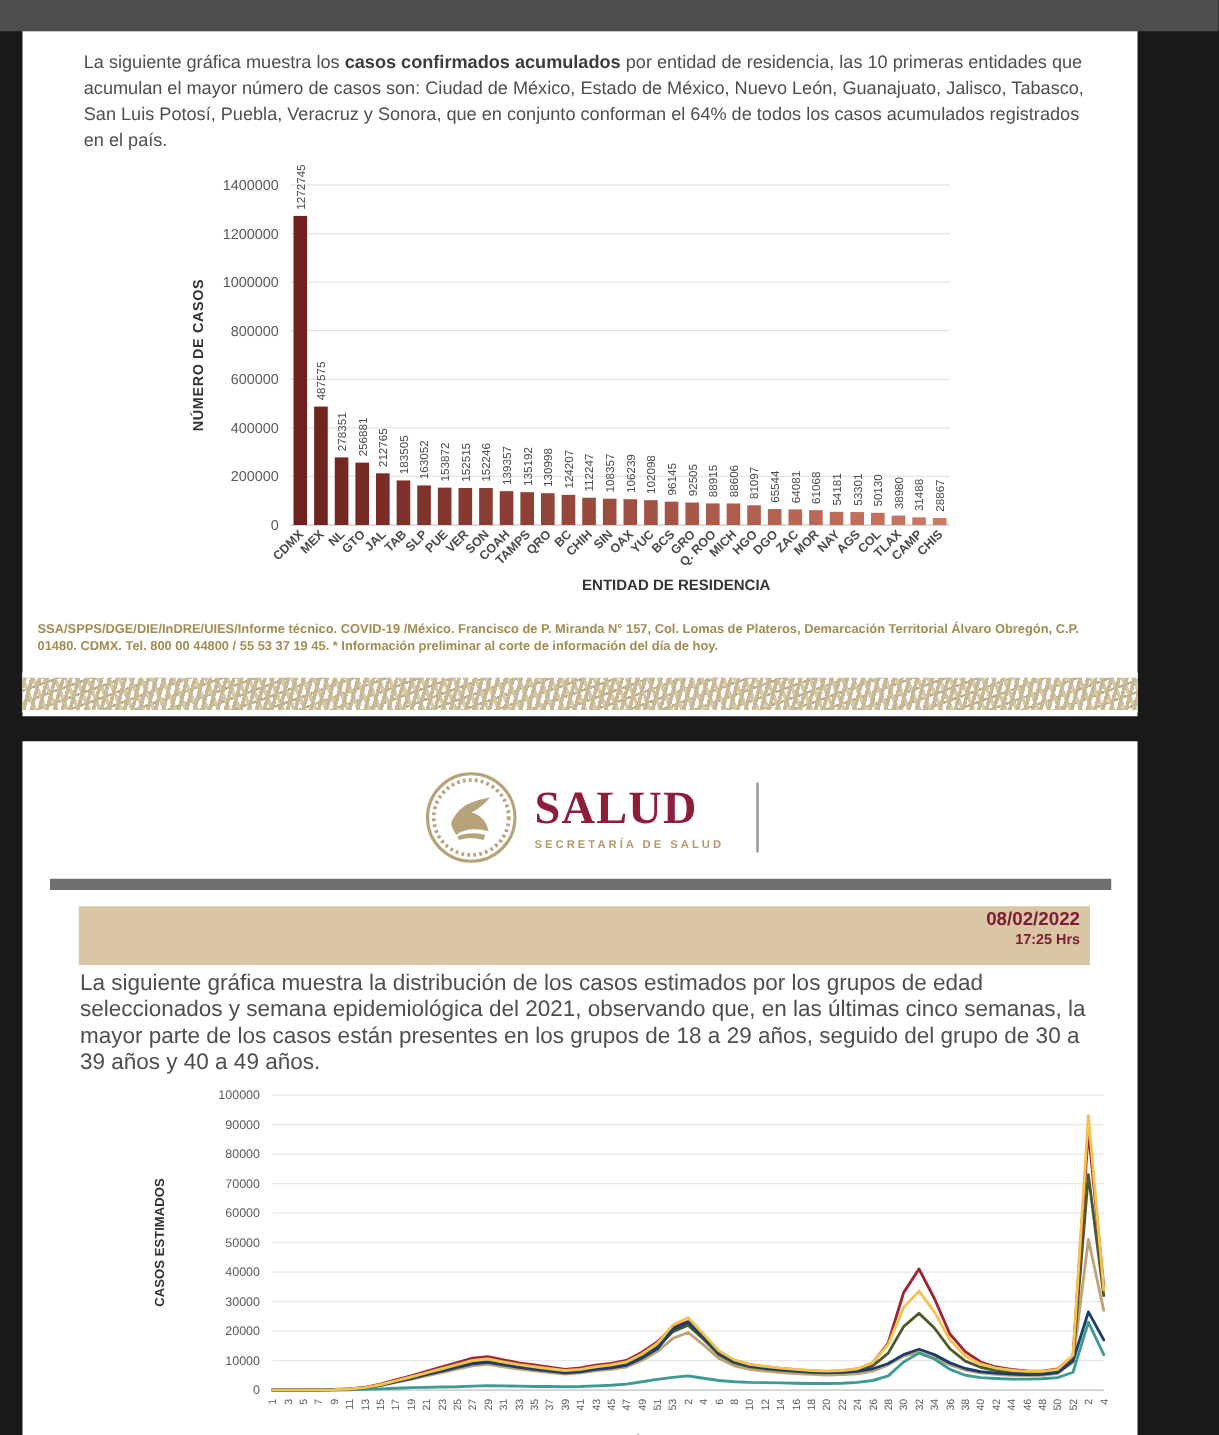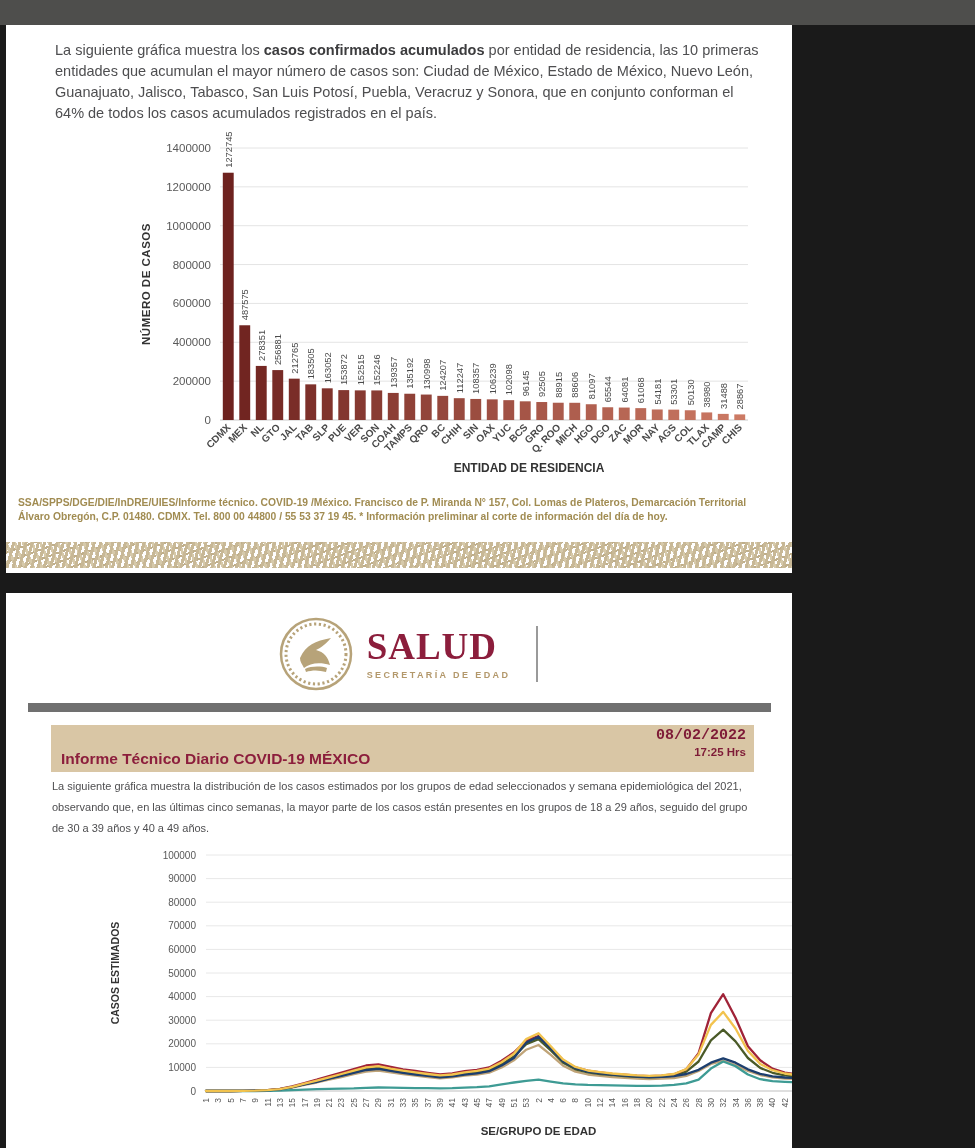--- a/index.html
+++ b/index.html
@@ -1,18 +1,18 @@
 <!DOCTYPE html>
 <html><head>
 <meta charset="utf-8">
 <style>
   html,body{margin:0;padding:0;background:#1a1a1a;}
   body{width:975px;height:1148px;overflow:hidden;font-family:"Liberation Sans",sans-serif;position:relative;}
   .topbar{height:25px;width:100%;background:#4e4e4c;}
-  .slide{width:786px;margin-left:6px;background:#ffffff;position:relative;box-sizing:border-box;}
+  .slide{width:892px;margin-left:18px;background:#ffffff;position:relative;box-sizing:border-box;}
   .slide1{height:548px;display:flex;flex-direction:column;}
   .gap{height:20px;}
   .slide2{height:556px;overflow:hidden;}
 
   
   .para1{margin:15px 30px 0 49px;font-size:14.5px;line-height:21px;color:#4e4e50;}
   .para1 b{color:#3c3c3e;}
   .chart1-wrap{margin:4px 0 0 128px;}
   .footer-note{margin:14px 20px 0 12px;font-size:10.3px;line-height:14px;color:#a18c52;font-weight:bold;}
   .greca{margin-top:auto;height:26px;margin-bottom:3px;background-color:#fff;
@@ -27,23 +27,23 @@
   .logo{width:74px;height:74px;margin-right:14px;flex:0 0 auto;}
   .salud-block{margin-right:26px;}
   .salud-word{font-family:"Liberation Serif",serif;font-weight:bold;font-size:37px;letter-spacing:1px;color:#8c1e3c;line-height:1;}
   .salud-sub{font-size:9px;font-weight:bold;letter-spacing:2.4px;color:#b3986b;margin-top:5px;}
   .hdr-divider{width:2px;height:56px;background:#9a9a9a;margin-right:26px;}
   .subsec{font-family:"Liberation Serif",serif;font-weight:bold;font-size:18px;line-height:1.3;color:#8c1e3c;letter-spacing:.3px;}
   .gray-bar{height:9px;background:#707070;margin:12px 21px 0 22px;}
   .title-band{position:relative;height:47px;background:#d9c6a5;margin:13px 38px 0 45px;}
   .band-title{position:absolute;left:10px;bottom:4px;font-size:15.5px;font-weight:bold;color:#8c1e3c;}
   .band-date{position:absolute;right:8px;top:2px;text-align:right;color:#7e1b37;}
-  .band-date .d{font-size:15px;font-weight:bold;line-height:1.25;font-family:Liberation Mono, monospace;}
+  .band-date .d{font-size:15px;font-weight:bold;line-height:1.25;}
   .band-date .t{font-size:11.5px;font-weight:bold;}
-  .para2{margin:4px 30px 0 46px;font-size:11px;line-height:21px;color:#4e4e50;}
+  .para2{margin:4px 30px 0 46px;font-size:18px;line-height:21px;color:#4e4e50;}
   .chart2-wrap{margin:4px 0 0 95px;}
   .legend{display:flex;justify-content:center;gap:24px;margin-top:0;}
   .legend-item{display:flex;align-items:center;gap:5px;}
   .legend-label{font-size:11px;font-weight:bold;color:#3f3f3f;}
 </style>
 </head>
 <body>
 
 <div class="topbar"></div>
 
@@ -179,29 +179,28 @@
 <div class="slide slide2">
   <div class="hdr">
     <svg class="logo" viewBox="0 0 74 74">
       <circle cx="37" cy="37" r="35" fill="#ffffff" stroke="#b7a379" stroke-width="2.5"></circle>
       <circle cx="37" cy="37" r="30" fill="none" stroke="#b7a379" stroke-width="3" stroke-dasharray="2.2,2.6"></circle>
       <path d="M21 41 C27 28 36 24 52 21 C45 29 41 31 37 33 C45 35 49 40 51 48 C41 45 31 46 25 51 C23 47 21 45 21 41 Z" fill="#b7a379"></path>
       <path d="M26 52 C32 49 42 49 48 51 L47 55 C40 53 33 53 27 55 Z" fill="#b7a379"></path>
     </svg>
     <div class="salud-block">
       <div class="salud-word">SALUD</div>
-      <div class="salud-sub">SECRETARÍA DE EDAD</div>
+      <div class="salud-sub">SECRETARÍA DE SALUD</div>
     </div>
     <div class="hdr-divider"></div>
   </div>
 
   <div class="gray-bar"></div>
 
   <div class="title-band">
-    <div class="band-title">Informe Técnico Diario COVID-19 MÉXICO</div>
     <div class="band-date">
       <div class="d">08/02/2022</div>
       <div class="t">17:25 Hrs</div>
     </div>
   </div>
 
   <p class="para2">La siguiente gráfica muestra la distribución de los casos estimados por los grupos de edad seleccionados y semana epidemiológica del 2021, observando que, en las últimas cinco semanas, la mayor parte de los casos están presentes en los grupos de 18 a 29 años, seguido del grupo de 30 a 39 años y 40 a 49 años.</p>
 
   <div class="chart2-wrap">
     <svg id="linechart" width="800" height="300">

